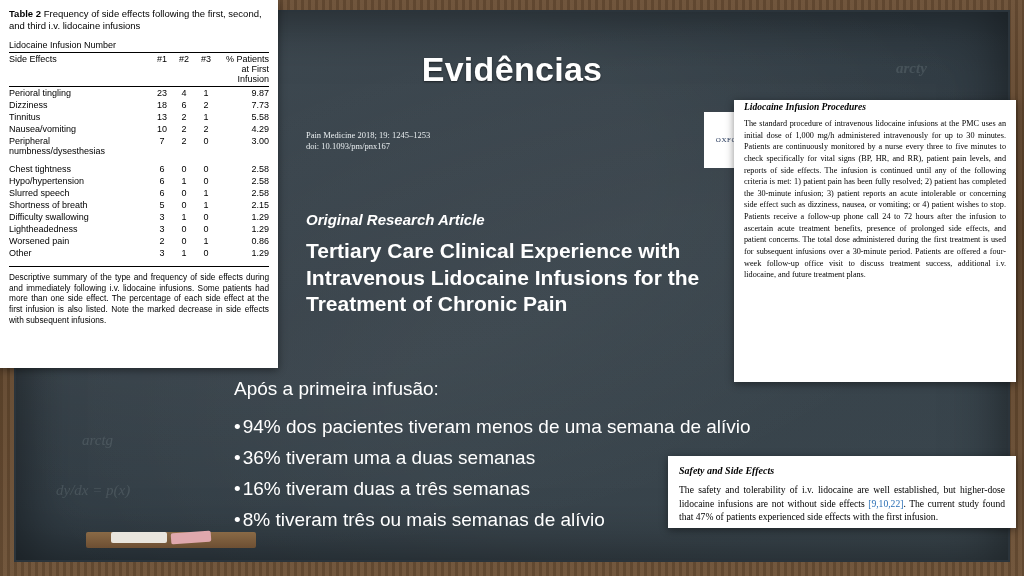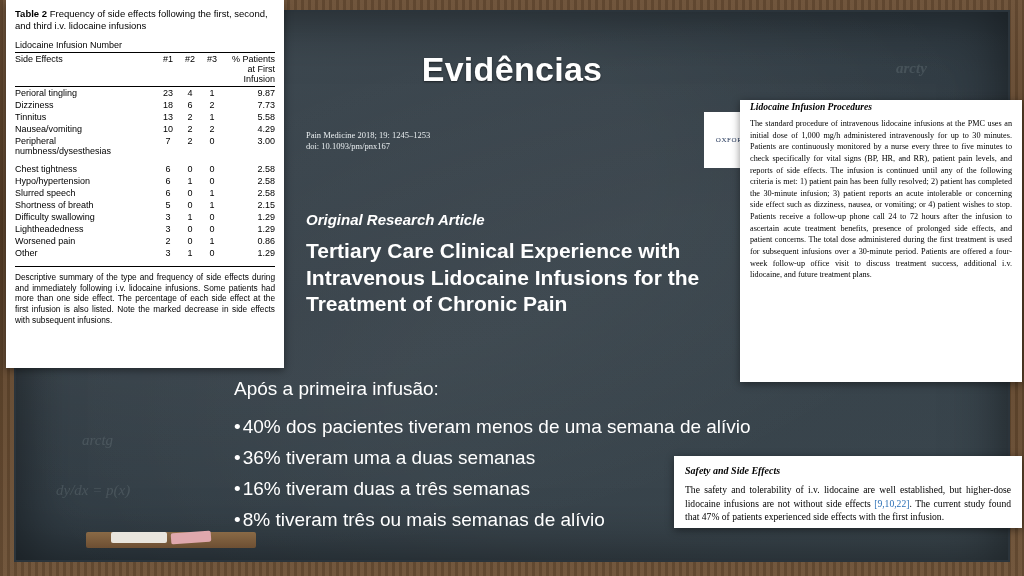--- a/index.html
+++ b/index.html
@@ -70,21 +70,20 @@
     letter-spacing: .3px;
     text-shadow: 0 1px 2px rgba(0,0,0,.5);
   }
 
   
   .card {
     position: absolute;
     background: #ffffff;
     color: #000;
     box-shadow: 0 2px 8px rgba(0,0,0,.45);
-    margin-left: 6px;
   }
   #table2-card {
     left: 0px; top: 0px;
     width: 278px; height: 368px;
     padding: 8px 9px 6px 9px;
     font-family: "Liberation Sans", sans-serif;
   }
   .tbl-caption {
     font-size: 9.5px;
     line-height: 1.25;
@@ -237,21 +236,21 @@
       <div class="art-title">Tertiary Care Clinical Experience with Intravenous Lidocaine Infusions for the Treatment of Chronic Pain</div>
     </div>
 
     <div id="oxford-logo">
       <span>OXFORD</span>
     </div>
 
     <div id="pt-block">
       <div class="lead">Após a primeira infusão:</div>
       <ul>
-        <li>40% dos pacientes tiveram menos de uma semana de alívio</li>
+        <li>94% dos pacientes tiveram menos de uma semana de alívio</li>
         <li>36% tiveram uma a duas semanas</li>
         <li>16% tiveram duas a três semanas</li>
         <li>8% tiveram três ou mais semanas de alívio</li>
       </ul>
     </div>
   </div>
 
   <div class="card" id="table2-card">
     <div class="tbl-caption">
       <b>Table 2</b>

